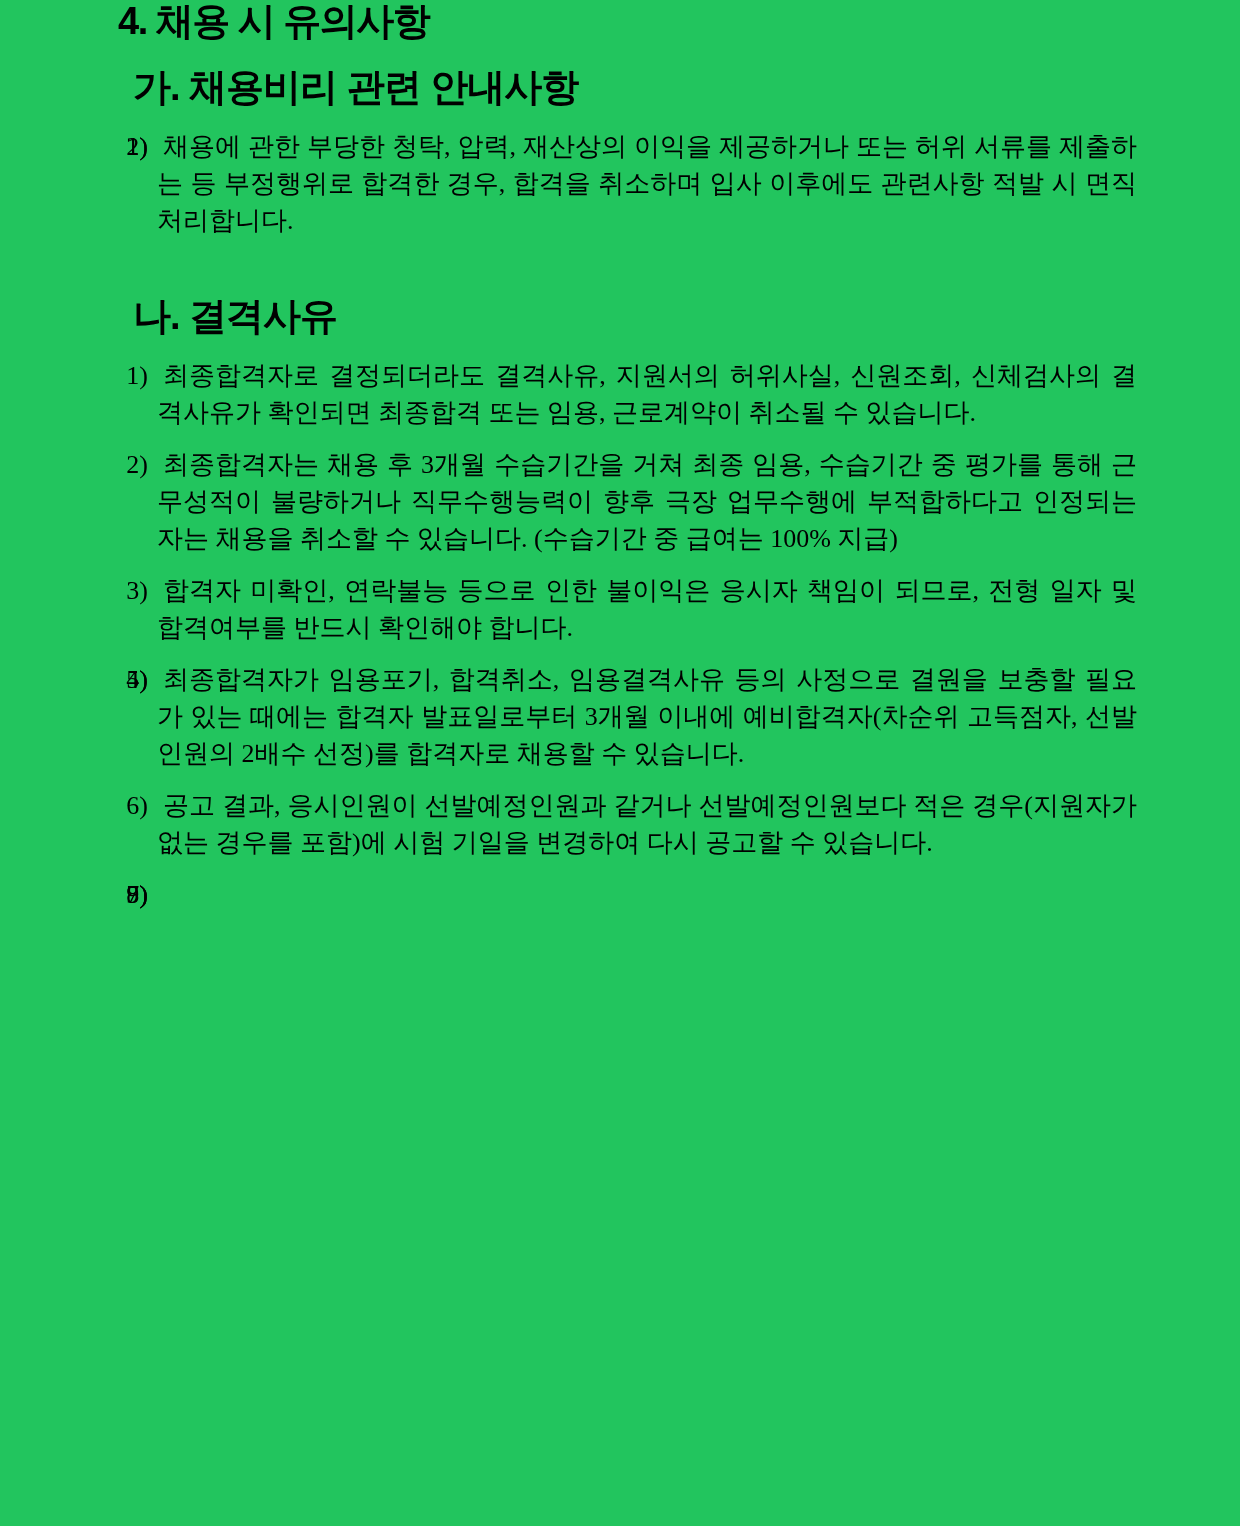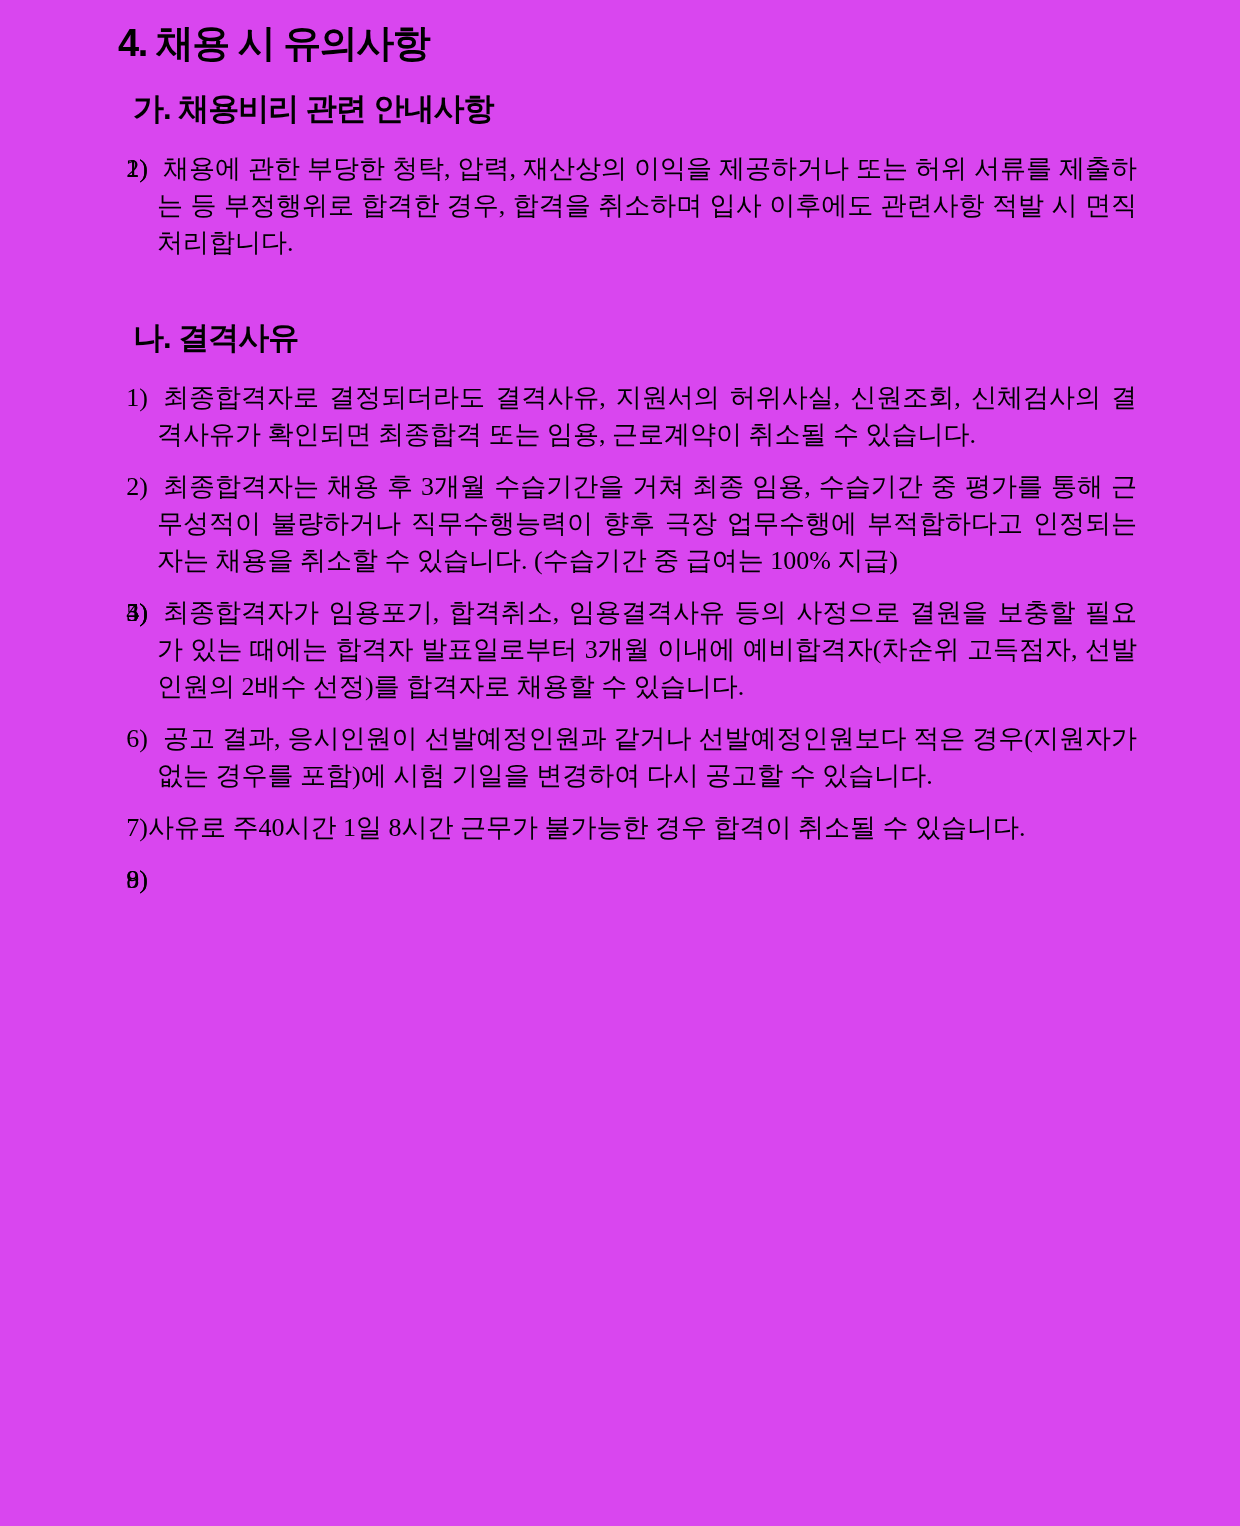--- a/index.html
+++ b/index.html
@@ -6,36 +6,35 @@
   html, body { margin: 0; padding: 0; }
   body {
     width: 1240px;
     background: #ffffff;
     color: #000000;
     font-family: "Liberation Serif", "DejaVu Serif", serif;
   }
   .page {
     width: 1240px;
     height: 1526px;
-    padding-top: 22px;
     overflow: hidden;
-    background: #d946ef;
+    background: #22c55e;
   }
   .doc-title {
     margin: 0 0 0 118px;
     font-family: "Liberation Sans", "DejaVu Sans", sans-serif;
     font-size: 38px;
     font-weight: 800;
     line-height: 42px;
     letter-spacing: -1.5px;
   }
   .sub-title {
     margin: 26px 0 22px 133px;
     font-family: "Liberation Sans", "DejaVu Sans", sans-serif;
-    font-size: 31px;
+    font-size: 38px;
     font-weight: 800;
     line-height: 38px;
     letter-spacing: -1px;
   }
   .sub-title.second { margin-top: 58px; }
   .items {
     margin: 0 103px 0 157px;
   }
   .item {
     position: relative;
@@ -78,34 +77,33 @@
   <h2 class="sub-title second">나. 결격사유</h2>
 
   <div class="items">
     <div class="item">
       <span class="num">1)</span><span>최종합격자로 결정되더라도 결격사유, 지원서의 허위사실, 신원조회, 신체검사의 결격사유가 확인되면 최종합격 또는 임용, 근로계약이 취소될 수 있습니다.</span>
     </div>
     <div class="item">
       <span class="num">2)</span><span>최종합격자는 채용 후 3개월 수습기간을 거쳐 최종 임용, 수습기간 중 평가를 통해 근무성적이 불량하거나 직무수행능력이 향후 극장 업무수행에 부적합하다고 인정되는 자는 채용을 취소할 수 있습니다. (수습기간 중 급여는 100% 지급)</span>
     </div>
     <div class="item">
-      <span class="num">3)</span>
+      <span class="num">3)</span><span>합격자 미확인, 연락불능 등으로 인한 불이익은 응시자 책임이 되므로, 전형 일자 및 합격여부를 반드시 확인해야 합니다.</span>
     </div>
     <div class="item">
       <span class="num">4)</span>
     </div>
     <div class="item">
       <span class="num">5)</span><span>최종합격자가 임용포기, 합격취소, 임용결격사유 등의 사정으로 결원을 보충할 필요가 있는 때에는 합격자 발표일로부터 3개월 이내에 예비합격자(차순위 고득점자, 선발인원의 2배수 선정)를 합격자로 채용할 수 있습니다.</span>
     </div>
     <div class="item">
       <span class="num">6)</span><span>공고 결과, 응시인원이 선발예정인원과 같거나 선발예정인원보다 적은 경우(지원자가 없는 경우를 포함)에 시험 기일을 변경하여 다시 공고할 수 있습니다.</span>
     </div>
     <div class="item item-broken">
       <span class="num">7)</span>
-      <div class="line2">사유로 주40시간 1일 8시간 근무가 불가능한 경우 합격이 취소될 수 있습니다.</div>
     </div>
     <div class="item">
       <span class="num">8)</span>
     </div>
     <div class="item">
       <span class="num">9)</span>
     </div>
   </div>
 
 </div>

